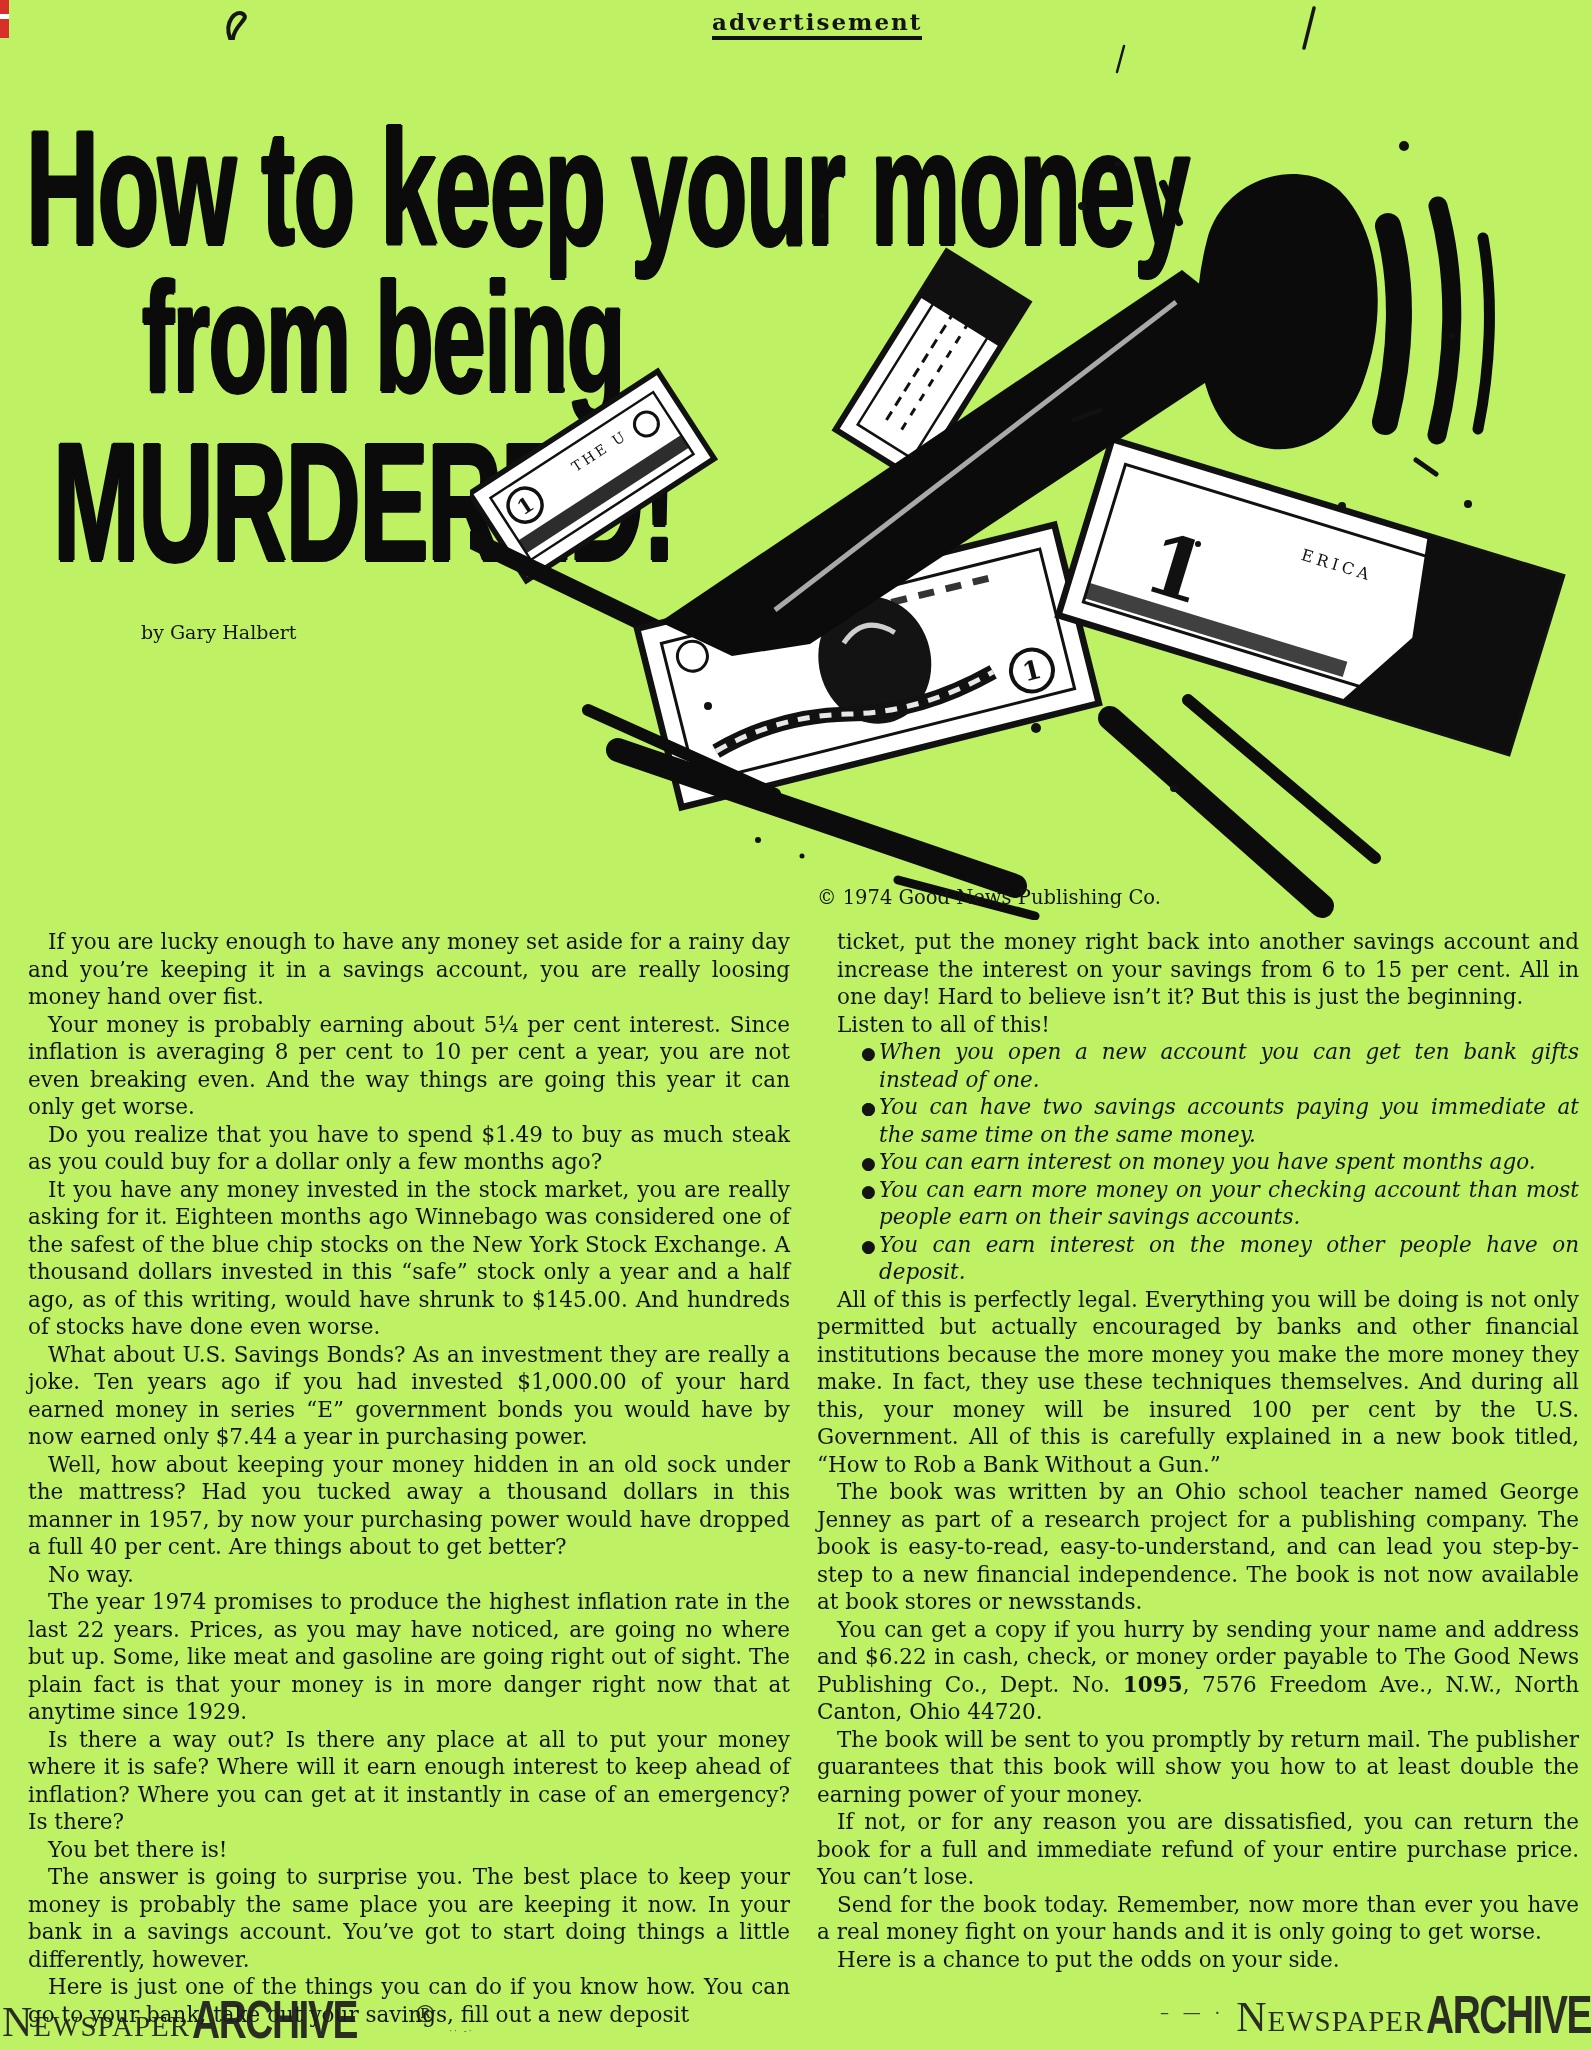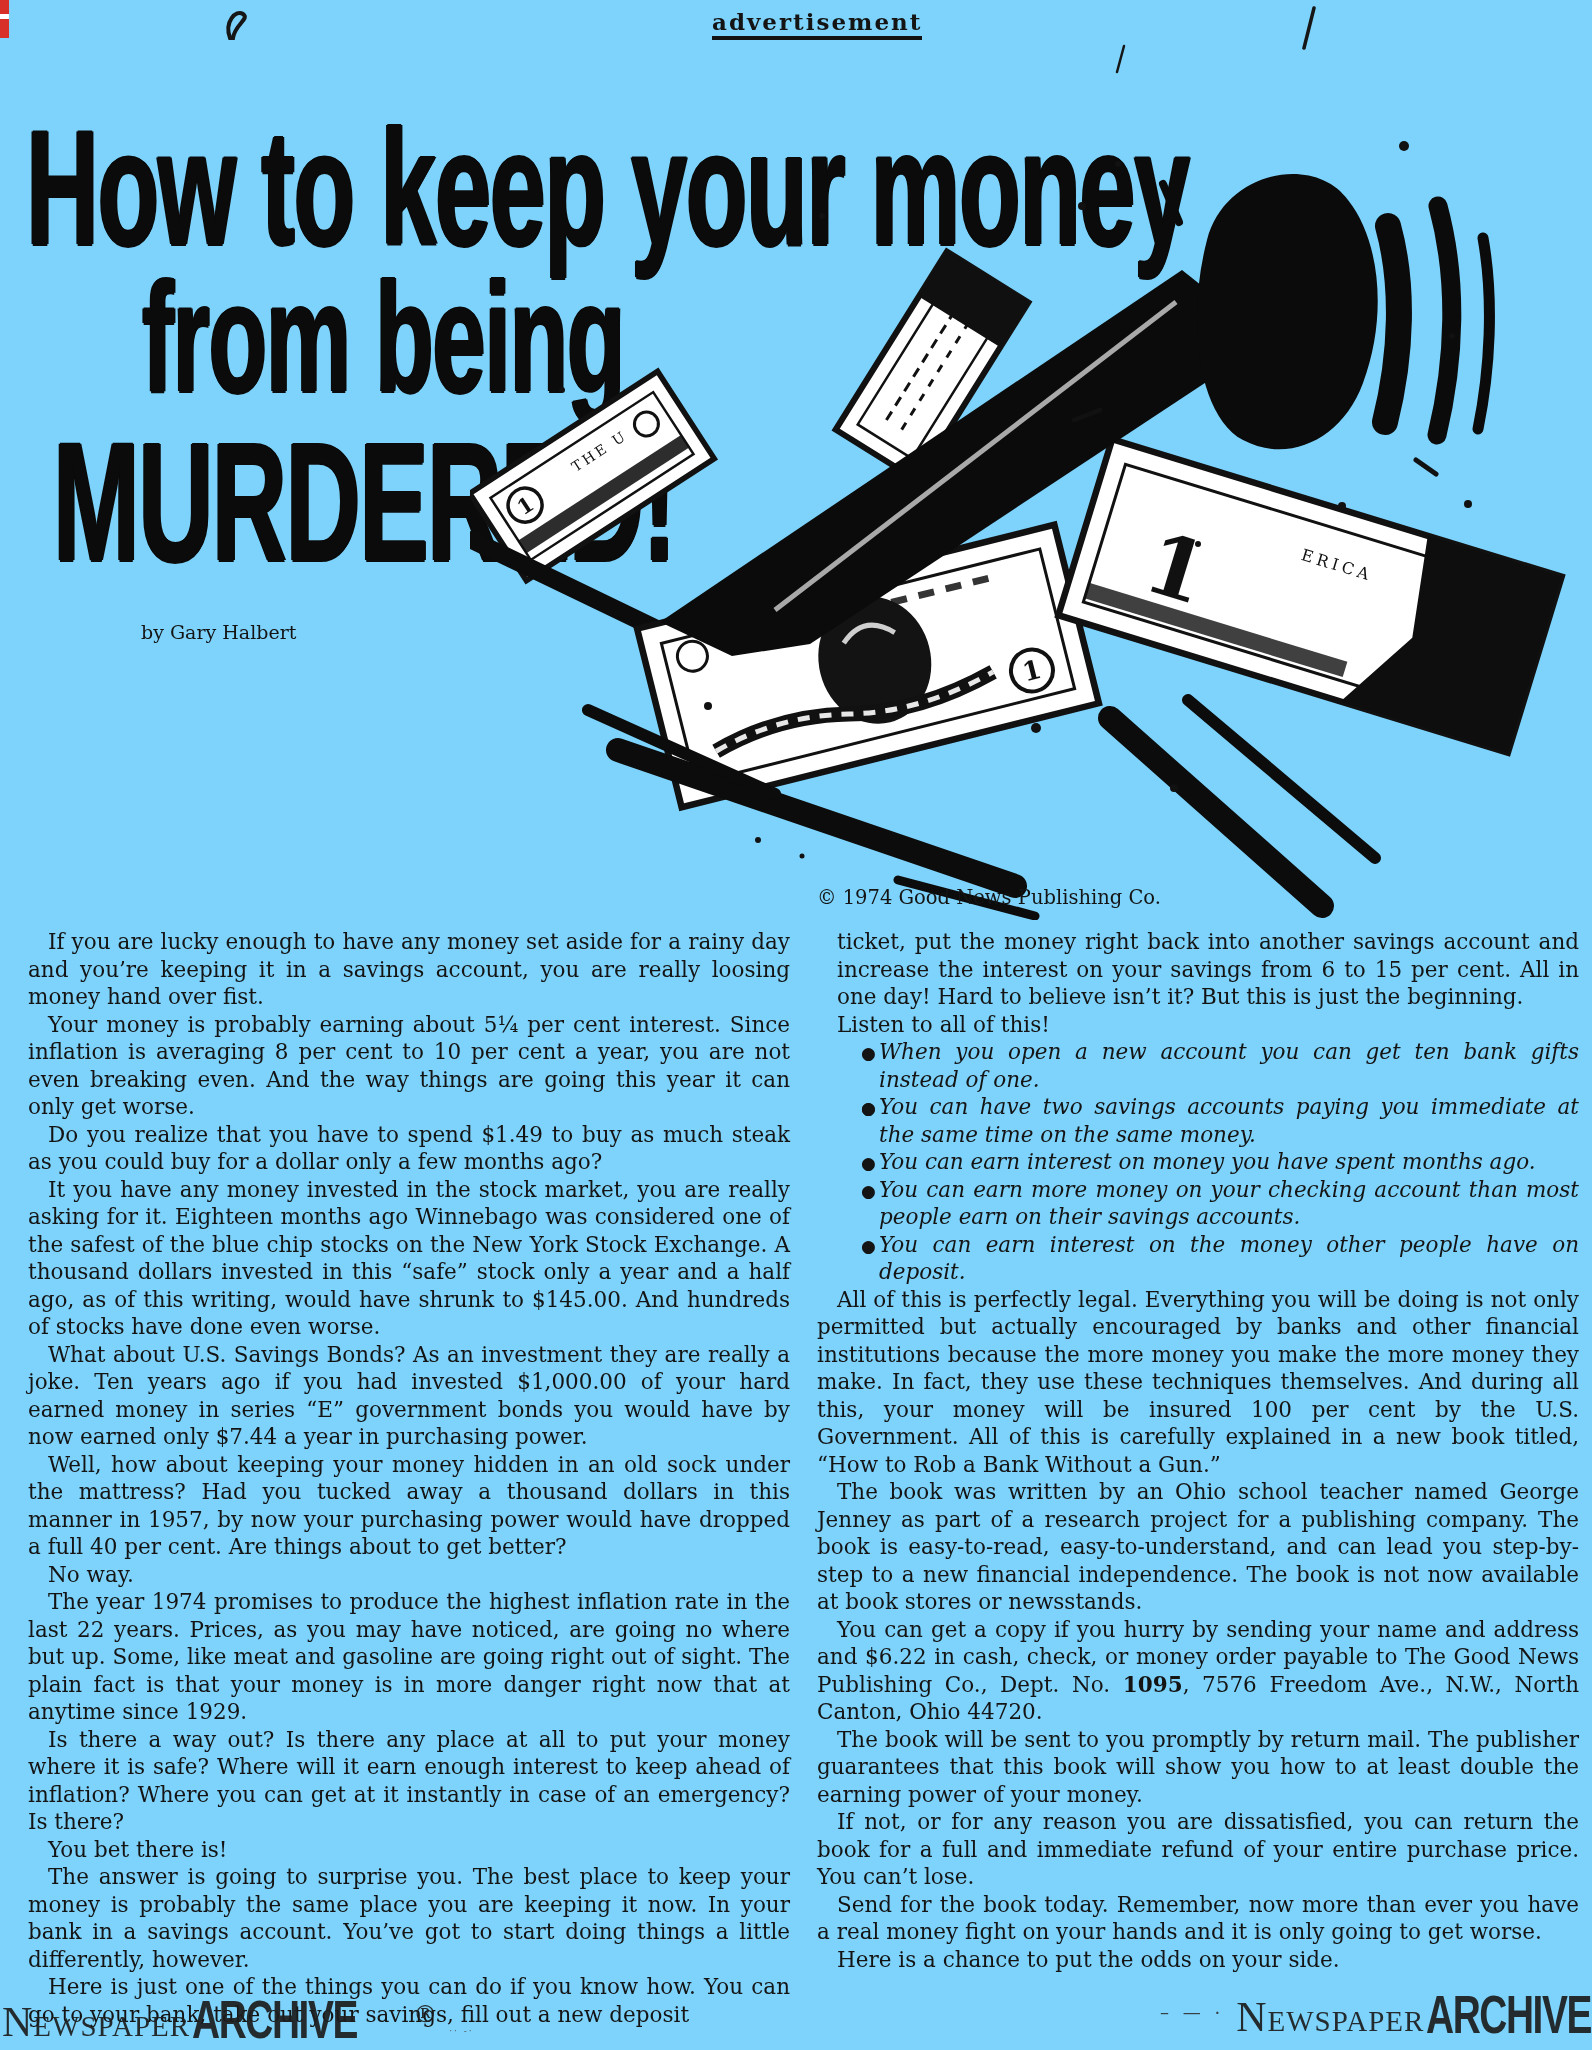--- a/index.html
+++ b/index.html
@@ -1,16 +1,16 @@
 <!DOCTYPE html>
 <html><head>
 <meta charset="utf-8">
 <style>
   html,body{margin:0;padding:0;background:#9a9a9a;}
-  .page{position:relative;width:1592px;height:2050px;margin:0 auto;background:#7dd3fc;
+  .page{position:relative;width:1592px;height:2050px;margin:0 auto;background:#bef264;
         overflow:hidden;color:#141414;font-family:"DejaVu Serif",serif;}
   
   .red-mark{position:absolute;left:0;top:0;width:9px;height:38px;
     background:linear-gradient(#d83028 0 14px,#fff 14px 19px,#d83028 19px 100%);}
   .speck{position:absolute;}
   
   .adv-label{position:absolute;left:712px;top:8px;font-size:23px;font-weight:700;
     letter-spacing:2px;border-bottom:4px solid #121212;padding-bottom:1px;}
   
   .hl{position:absolute;font-family:"Liberation Sans",sans-serif;font-weight:900;

